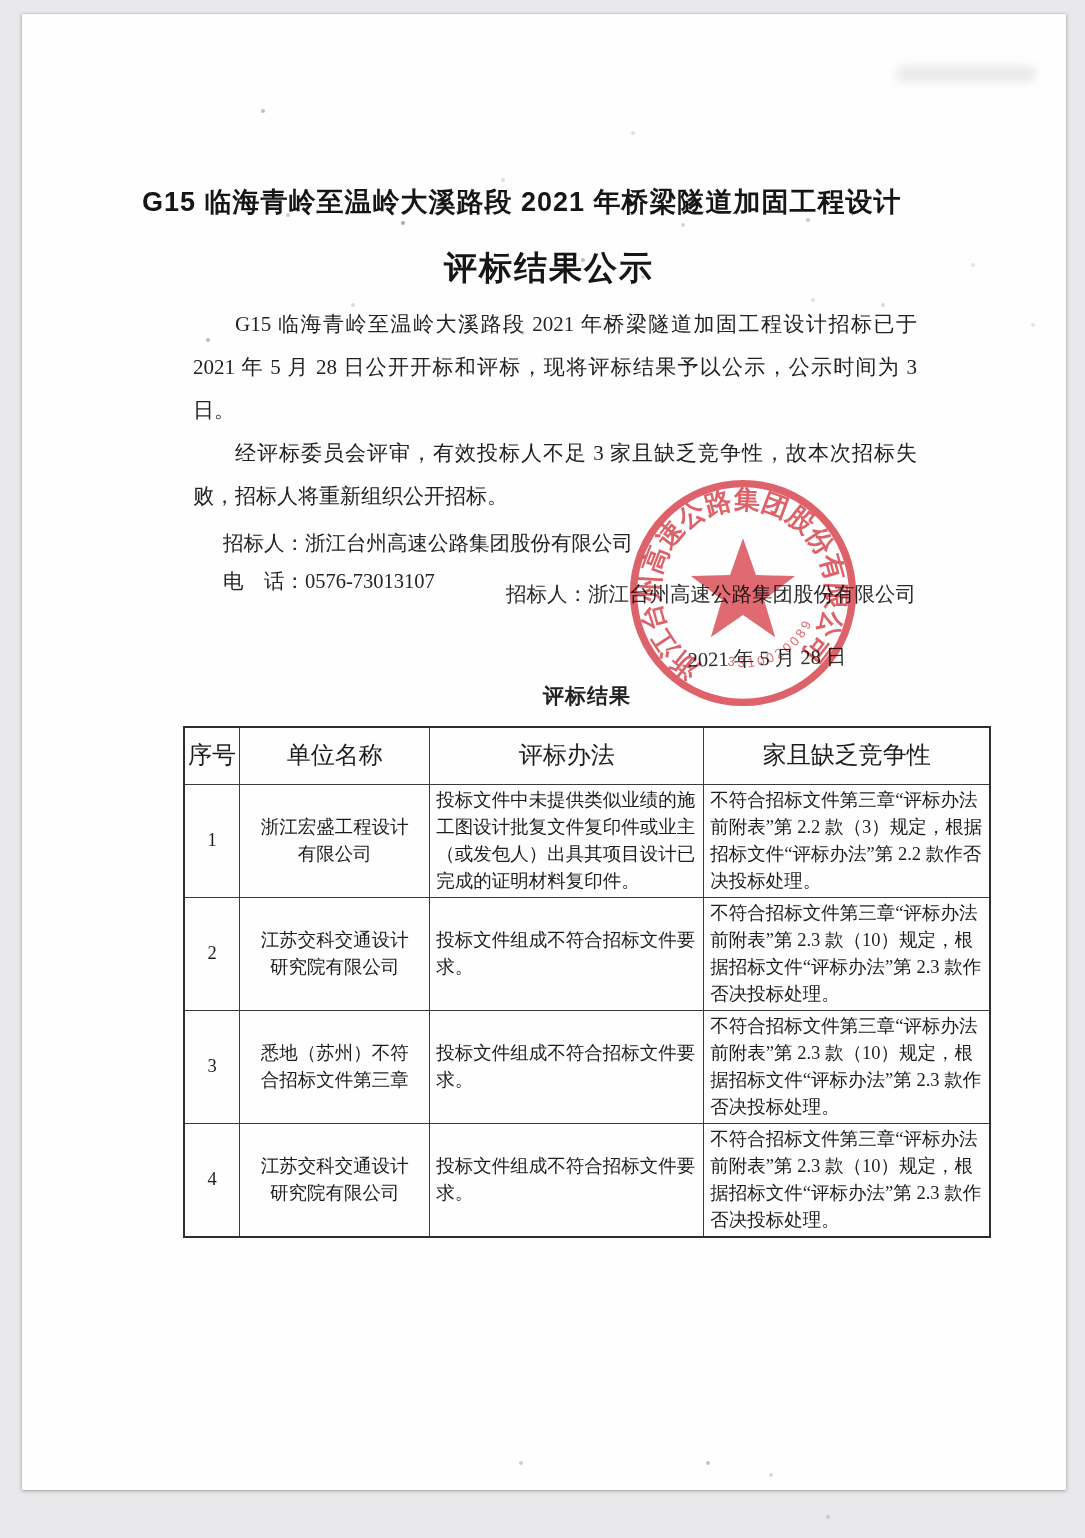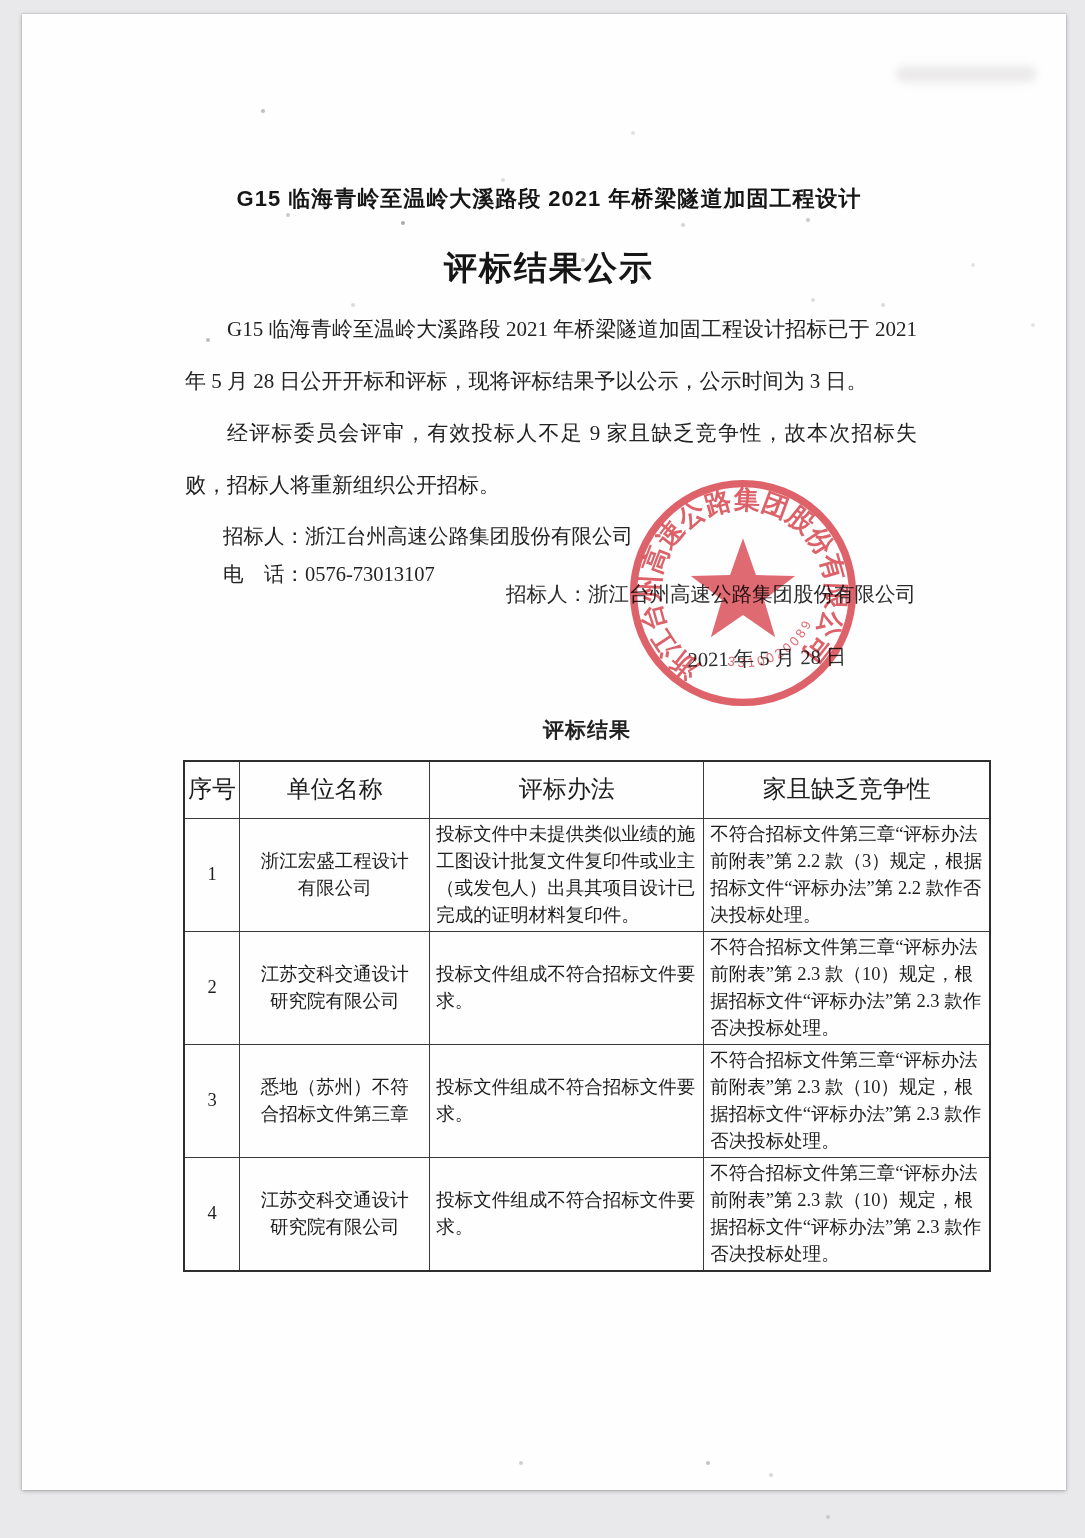--- a/index.html
+++ b/index.html
@@ -30,49 +30,49 @@
       950px 250px 0 1px rgba(150,150,150,.25), 1010px 310px 0 1px rgba(150,150,150,.25),
       498px 1448px 0 1px rgba(120,120,120,.35), 685px 1448px 0 1px rgba(110,110,110,.4),
       748px 1460px 0 1px rgba(140,140,140,.3), 805px 1502px 0 1px rgba(130,130,130,.3),
       610px 118px 0 1px rgba(160,160,160,.3), 330px 290px 0 1px rgba(140,140,140,.3);
   }
   .smudge { position:absolute; right:30px; top:52px; width:140px; height:16px;
     background:rgba(200,195,195,.35); filter:blur(4px); border-radius:8px; }
 
   .title1 {
     position:absolute; top:170px; left:120px; right:110px;
-    text-align:center; font-family:"Liberation Sans", sans-serif;
-    font-size:22px; font-weight:bold; letter-spacing:1px; color:#161616;
+    text-align:left; font-family:"Liberation Sans", sans-serif;
+    font-size:27px; font-weight:bold; letter-spacing:1px; color:#161616;
   }
   .title2 {
     position:absolute; top:232px; left:120px; right:110px;
     text-align:center; font-family:"Liberation Sans", sans-serif;
     font-size:33px; font-weight:bold; letter-spacing:2px; color:#161616;
   }
   .body-block {
     position:absolute; top:289px; left:163px; width:732px;
     font-size:21px; color:#222;
   }
-  .para { text-indent:2em; line-height:52px; text-align:justify; }
+  .para { text-indent:2em; line-height:43px; text-align:justify;margin-left:8px; }
   .info-lines { margin-top:6px; margin-left:38px; line-height:38px; font-size:20.5px; }
 
   .sig-name {
     position:absolute; top:566px; right:150px;
     font-size:20.5px; color:#2a2a2a; white-space:nowrap;
   }
   .sig-date {
     position:absolute; top:630px; left:600px; width:290px;
     text-align:center; font-size:20.5px; color:#2e2e2e;
     transform:rotate(-1.2deg);
   }
   .stamp {
     position:absolute; left:600px; top:458px; width:242px; height:242px;
     mix-blend-mode:multiply; opacity:.92;
   }
-  .table-section { position:absolute; top:702px; left:161px; width:808px; }
+  .table-section { position:absolute; top:668px; left:161px; width:808px; }
   .table-title {
     text-align:center; font-size:21px; font-weight:bold;
     color:#222; margin-bottom:16px; letter-spacing:1px;
   }
   table.results {
     border-collapse:collapse; width:100%;
     font-size:18.5px; color:#1d1d1d; table-layout:fixed;
   }
   table.results td, table.results th {
     border:1.6px solid #3a3a3a; vertical-align:middle;
@@ -93,21 +93,21 @@
 
 <div class="page">
   <div class="specks"></div>
   <div class="smudge"></div>
 
   <div class="title1">G15 临海青岭至温岭大溪路段 2021 年桥梁隧道加固工程设计</div>
   <div class="title2">评标结果公示</div>
 
   <div class="body-block">
     <p class="para">G15 临海青岭至温岭大溪路段 2021 年桥梁隧道加固工程设计招标已于 2021 年 5 月 28 日公开开标和评标，现将评标结果予以公示，公示时间为 3 日。</p>
-    <p class="para">经评标委员会评审，有效投标人不足 9 家且缺乏竞争性，故本次招标失败，招标人将重新组织公开招标。</p>
+    <p class="para">经评标委员会评审，有效投标人不足 3 家且缺乏竞争性，故本次招标失败，招标人将重新组织公开招标。</p>
     <div class="info-lines">
       <div>招标人：浙江台州高速公路集团股份有限公司</div>
       <div>电　话：0576-73013107</div>
     </div>
   </div>
 
   <div class="sig-name">招标人：浙江台州高速公路集团股份有限公司</div>
   <div class="sig-date">2021 年 5 月 28 日</div>
 
   <svg class="stamp" viewBox="0 0 230 230" width="242" height="242" xmlns="http://www.w3.org/2000/svg">

